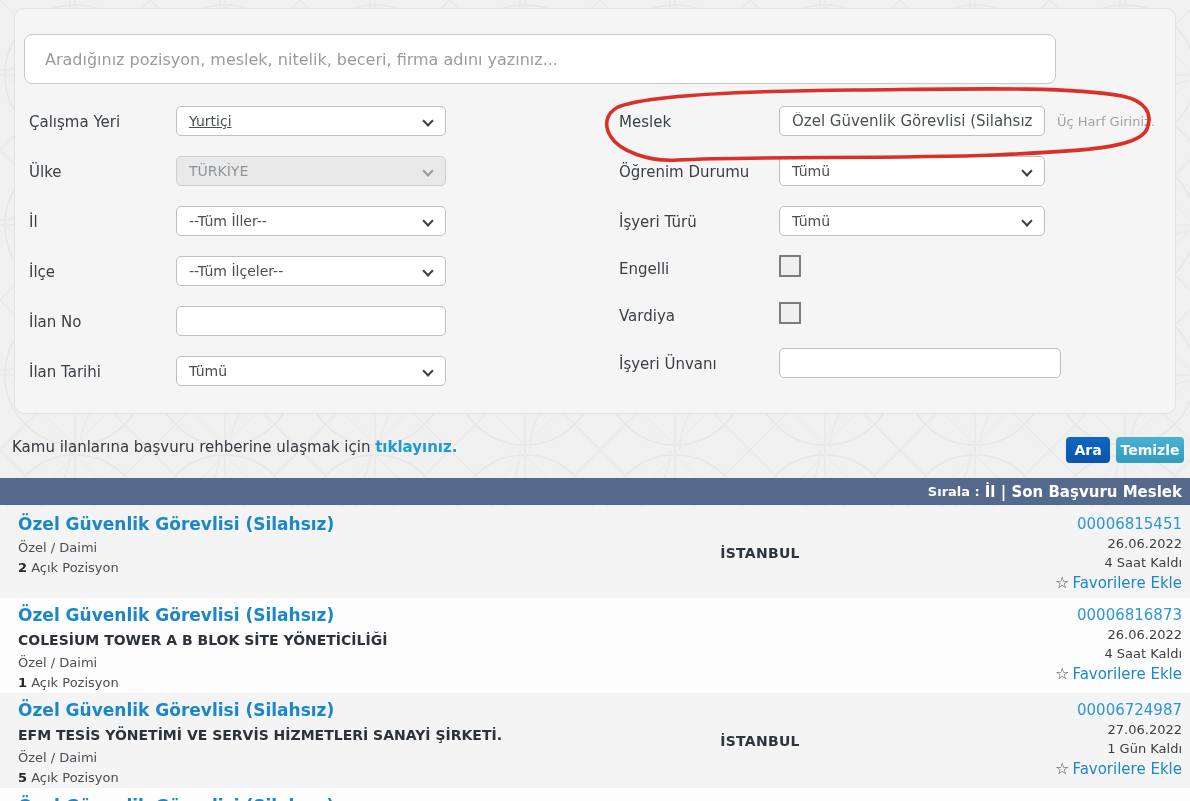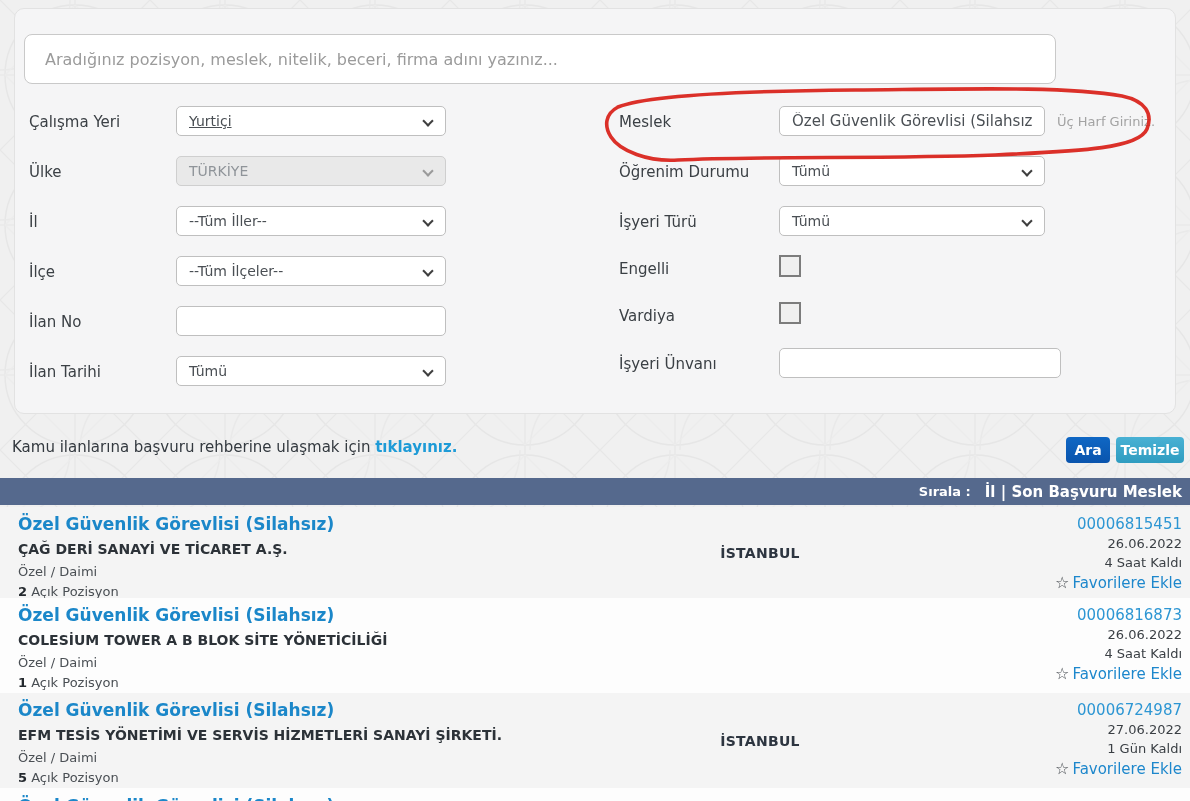--- a/index.html
+++ b/index.html
@@ -36,21 +36,21 @@
   .guide a { color:#1e9bd7; font-weight:bold; text-decoration:none; cursor:pointer; }
   .btn { position:absolute; top:437px; height:26px; border:none; border-radius:4px;
     color:#fff; font:bold 14px "DejaVu Sans","Liberation Sans",sans-serif; cursor:pointer; z-index:1; }
   .btn-ara { left:1066px; width:44px; background:linear-gradient(#0f67c4,#0a54ad); }
   .btn-temizle { left:1116px; width:68px; background:linear-gradient(#49b1d4,#2f9cc0); }
 
   
   .sort-bar { position:absolute; left:0; top:478px; width:1190px; height:27px;
     background:#55698d; z-index:1; display:flex; align-items:center; justify-content:flex-end;
     padding-right:8px; color:#fff; }
-  .sort-bar .pfx { font-weight:bold; font-size:13px; margin-right:14px; }
+  .sort-bar .pfx { font-weight:bold; font-size:13px; margin-right:5px; }
   .sort-bar .lnk { font-weight:bold; font-size:15px; cursor:pointer; }
   .results { position:absolute; left:0; top:507px; width:1190px; z-index:1; }
   .row { position:relative; width:100%; }
   .row.gray { background:#f4f4f4; }
   .row.white { background:#fdfdfd; }
   .row-left { position:absolute; left:18px; top:7px; }
   .job-title { font-size:17px; font-weight:bold; color:#1b87c9; line-height:20px; cursor:pointer; }
   .company { font-size:14px; font-weight:bold; color:#2c3238; line-height:17px; margin-top:7px; }
   .jtype { font-size:13px; color:#4a4f54; line-height:16px; margin-top:6px; }
   .positions { font-size:13px; color:#4a4f54; line-height:16px; margin-top:4px; }
@@ -158,21 +158,20 @@
   <div class="sort-bar">
     <span class="pfx">Sırala :</span>
     <span class="lnk">İl | Son Başvuru Meslek</span>
   </div>
 
   <div class="results">
 
     <div class="row gray" style="height:91px;">
       <div class="row-left">
         <div class="job-title">Özel Güvenlik Görevlisi (Silahsız)</div>
-        <div class="company">ÇAĞ DERİ SANAYİ VE TİCARET A.Ş.</div>
         <div class="jtype">Özel / Daimi</div>
         <div class="positions"><b>2</b><span> Açık Pozisyon</span></div>
       </div>
       <div class="row-city">İSTANBUL</div>
       <div class="row-right">
         <div class="jid">00006815451</div>
         <div class="jdate">26.06.2022</div>
         <div class="jremain">4 Saat Kaldı</div>
         <div class="fav"><span class="star">☆</span><span>Favorilere Ekle</span></div>
       </div>

